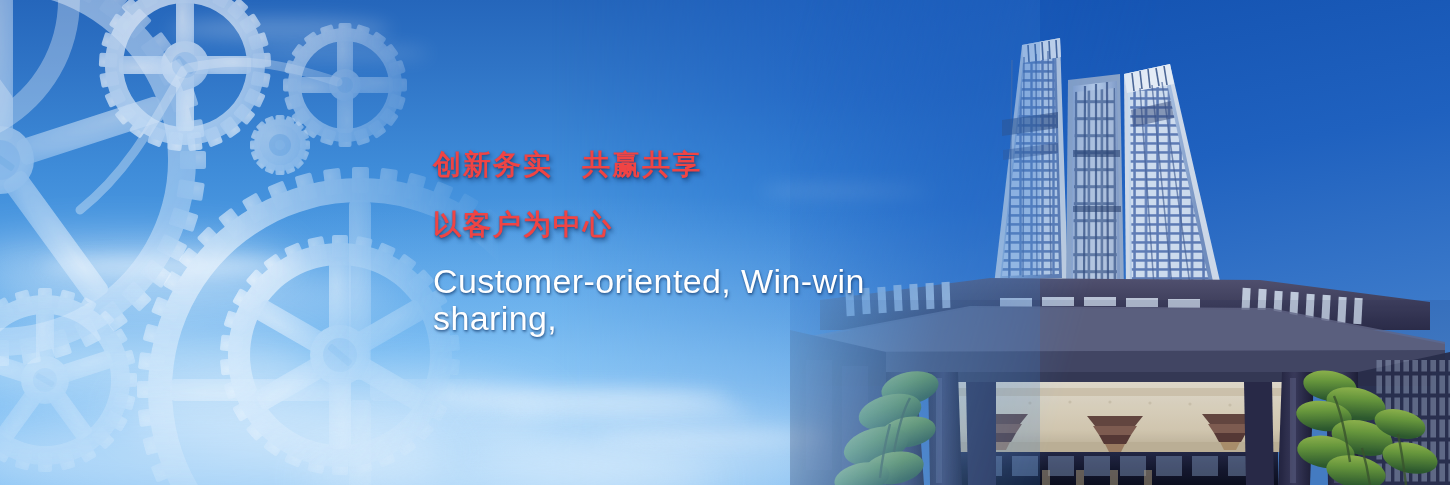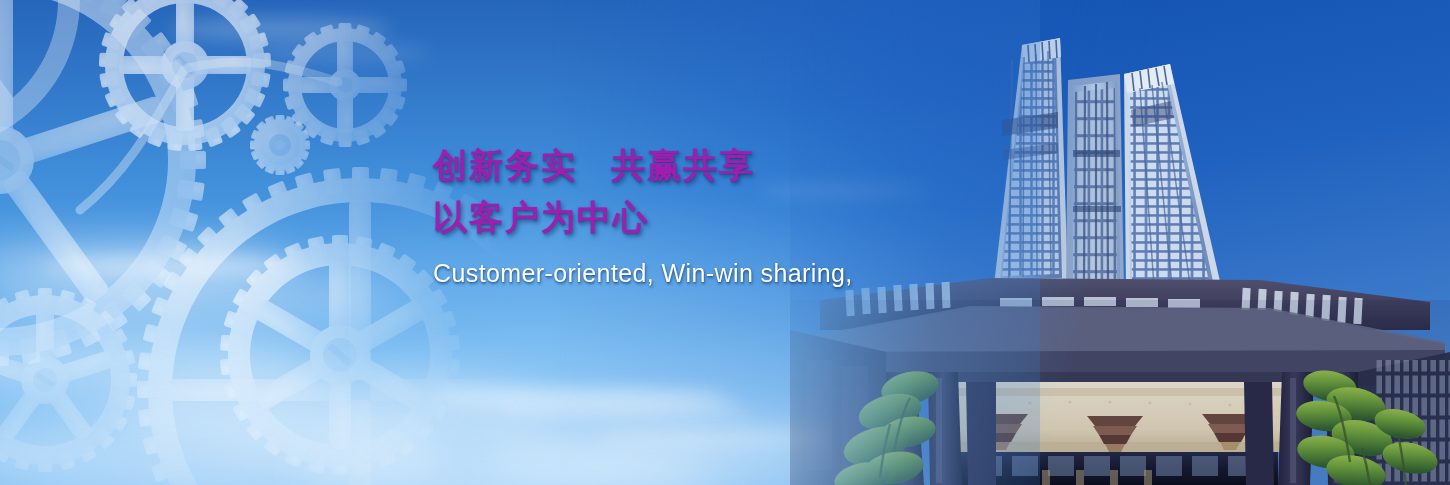--- a/index.html
+++ b/index.html
@@ -71,33 +71,33 @@
     mask-image:linear-gradient(105deg, rgba(0,0,0,0) 2%, rgba(0,0,0,.28) 14%, rgba(0,0,0,.75) 30%, #000 48%);
   }
   .photo svg{display:block;width:100%;height:100%;}
 
   
   .copy{
     position:absolute;left:433px;top:140px;
     width:520px;
   }
   .h-cn{
-    color:#a21caf;
-    font-size:34px;
+    color:#ef4444;
+    font-size:28px;
     line-height:50px;
     font-weight:bold;
     letter-spacing:2px;
     white-space:pre;
     text-shadow:2px 3px 4px rgba(10,45,95,.55), 0 1px 2px rgba(10,45,95,.45);
   }
-  .h-cn.l2{margin-top:2px;}
+  .h-cn.l2{margin-top:10px;}
   .sub{
     margin-top:13px;
     color:#ffffff;
-    font-size:25px;
+    font-size:34px;
     line-height:37px;
     font-weight:normal;
     letter-spacing:.4px;
     text-shadow:1px 2px 3px rgba(10,45,95,.50), 0 1px 2px rgba(10,45,95,.40);
   }
 </style>
 </head>
 <body>
 
 <div class="banner">

